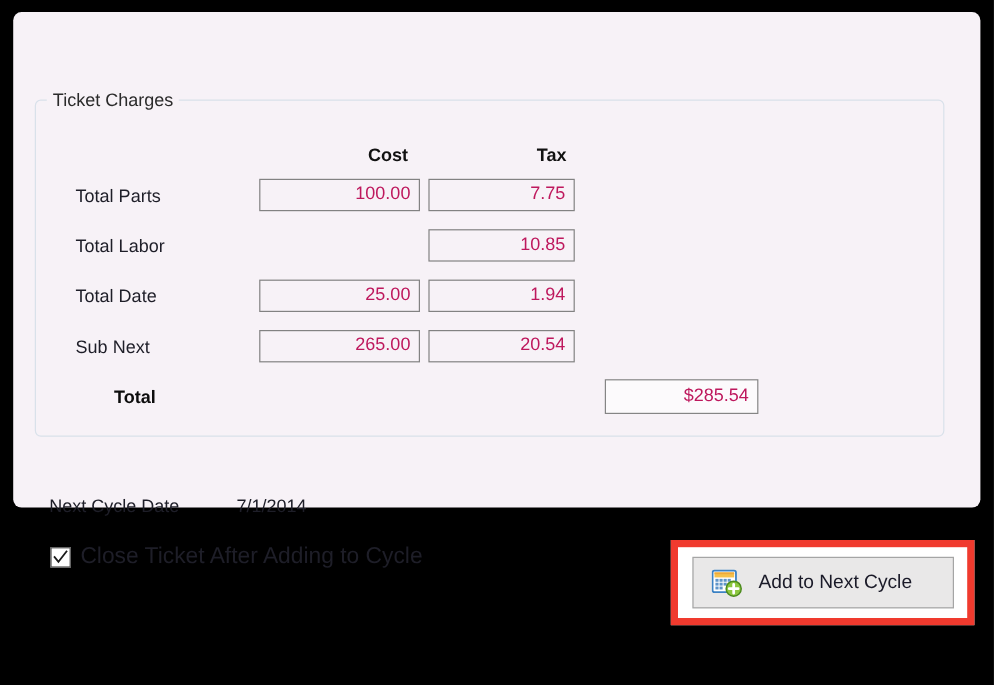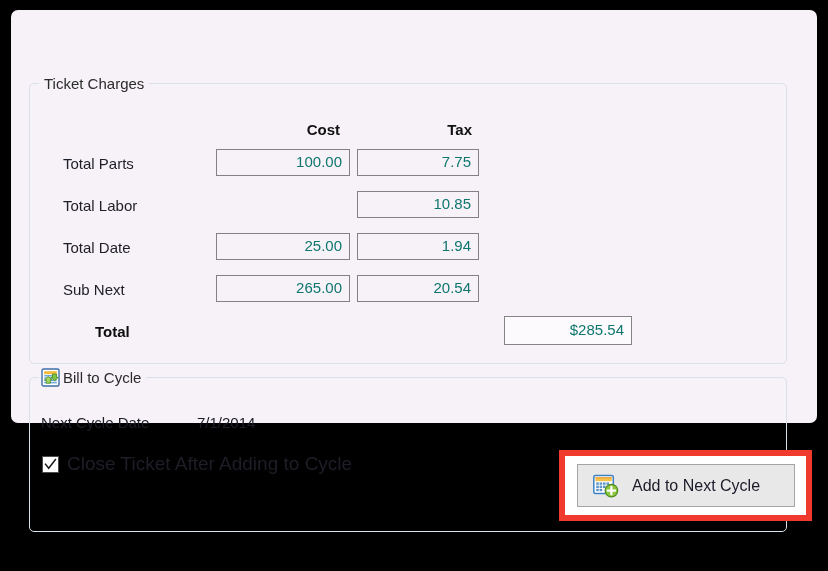--- a/index.html
+++ b/index.html
@@ -69,21 +69,21 @@
     color: #1E1E28;
     line-height: 20px;
   }
   .row-label.bold { font-weight: bold; color: #0D0D0D; margin-left: 32px; }
 
   .field {
     position: absolute;
     border: 1px solid #828282;
     background: #F7F2F7;
     font-size: 15px;
-    color: #0f766e;
+    color: #be185d;
     text-align: right;
     padding: 2px 7px 2px 4px;
     line-height: 20px;
     height: 27px;
   }
   .field.cost { left: 205px; width: 134px; }
   .field.tax  { left: 346px; width: 122px; }
   .field.total-amt {
     left: 493px; width: 128px; height: 29px;
     background: #FCFAFC;
@@ -167,37 +167,20 @@
     <div class="field cost" style="top:223px">25.00</div>
     <div class="field tax" style="top:223px">1.94</div>
 
     <div class="row-label" style="top:270px">Sub Next</div>
     <div class="field cost" style="top:265px">265.00</div>
     <div class="field tax" style="top:265px">20.54</div>
 
     <div class="row-label bold" style="top:312px">Total</div>
     <div class="field total-amt" style="top:306px">$285.54</div>
 
-    <div class="groupbox" id="gb-bill-to-cycle">
-      <span class="gb-legend" id="legend-bill-to-cycle">
-        <span class="icon-wrap">
-          <svg width="19" height="19" viewBox="0 0 19 19">
-            <rect x="1" y="1" width="17" height="17" rx="1.5" fill="#FFFFFF" stroke="#3C6FA8" stroke-width="1.4"></rect>
-            <rect x="3.2" y="3.2" width="12.6" height="3.0" fill="#F2B93C"></rect>
-            <rect x="3.2" y="7.0" width="12.6" height="1.5" fill="#6FA8DC"></rect>
-            <rect x="3.2" y="9.3" width="12.6" height="1.5" fill="#6FA8DC"></rect>
-            <rect x="3.2" y="11.6" width="12.6" height="1.5" fill="#6FA8DC"></rect>
-            <rect x="3.2" y="13.9" width="12.6" height="1.5" fill="#6FA8DC"></rect>
-            <path d="M11.5 6.0 L15.6 6.0 L15.6 9.3 L17.3 9.3 L13.6 12.9 L9.9 9.3 L11.5 9.3 Z" fill="#7DC242" stroke="#4E8C22" stroke-width="0.8" stroke-linejoin="round"></path>
-            <path d="M9.4 15.2 L5.3 15.2 L5.3 11.9 L3.6 11.9 L7.3 8.3 L11.0 11.9 L9.4 11.9 Z" fill="#A4D65E" stroke="#4E8C22" stroke-width="0.8" stroke-linejoin="round"></path>
-          </svg>
-        </span>
-        <span>Bill to Cycle</span>
-      </span>
-    </div>
 
     <div id="next-cycle-label">Next Cycle Date</div>
     <div id="next-cycle-value">7/1/2014</div>
 
     <div id="close-ticket-row">
       <span class="checkbox">
         <svg width="13" height="13" viewBox="0 0 13 13">
           <path d="M1.5 6.2 L4.7 10.2 L11.4 1.6" fill="none" stroke="#1A1A1A" stroke-width="1.5" stroke-linecap="square" stroke-linejoin="miter"></path>
         </svg>
       </span>

